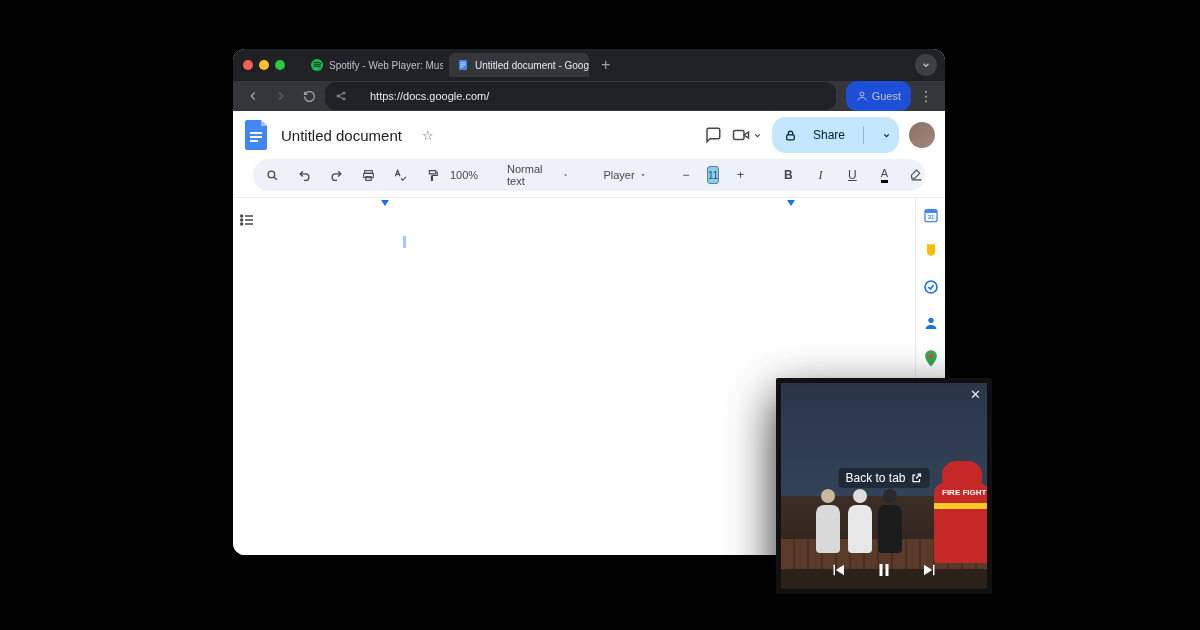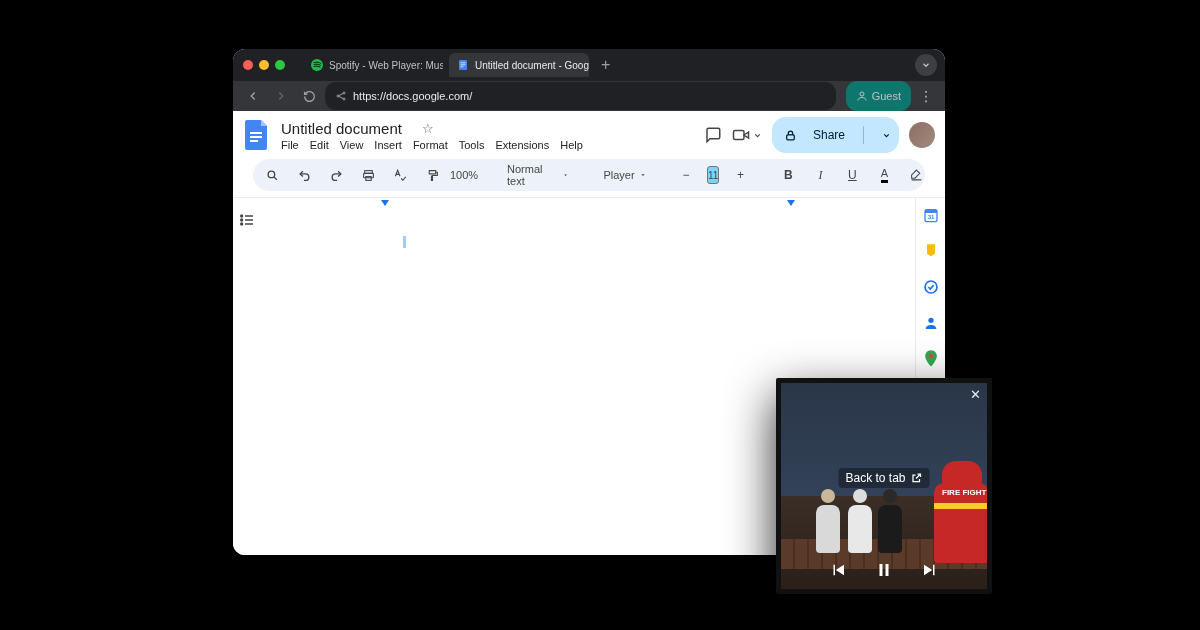--- a/index.html
+++ b/index.html
@@ -71,28 +71,28 @@
     cursor:pointer;
   }
   .url-bar {
     flex:1;
     height:28px;
     background:#202124;
     border-radius:11px;
     display:flex;
     align-items:center;
     padding:0 10px;
-    gap:6px;
+    gap:23px;
     color:#e8eaed;
     font-size:11px;
   }
   .guest-chip {
     display:flex; align-items:center; gap:4px;
     height:30px; padding:4px 10px;
-    background:#0f766e; border-radius:11px;
+    background:#1d4ed8; border-radius:11px;
     color:#bdc1c6; font-size:11px; margin-left:6px;
   }
   .more-btn { color:#bdc1c6; padding:0 4px; font-size:14px; }
   .docs-header {
     background:#fff;
     padding:6px 10px 0 10px;
   }
   .docs-top-row { display:flex; align-items:center; gap:10px; }
   .docs-logo {
     width:28px; height:36px;
@@ -335,30 +335,20 @@
             <rect x="6" y="14" width="12" height="2" fill="#fff"></rect>
             <rect x="6" y="18" width="12" height="2" fill="#fff"></rect>
             <rect x="6" y="22" width="8" height="2" fill="#fff"></rect>
           </svg>
       </div>
       <div class="title-area">
         <div class="title-row">
           <span class="doc-title">Untitled document</span>
           <span class="star">☆</span>
         </div>
-        <div class="menu-row">
-          <span>File</span>
-          <span>Edit</span>
-          <span>View</span>
-          <span>Insert</span>
-          <span>Format</span>
-          <span>Tools</span>
-          <span>Extensions</span>
-          <span>Help</span>
-        </div>
       </div>
       <div class="header-right">
         <span class="hdr-icon">
           <svg width="18" height="18" viewBox="0 0 24 24" fill="none" stroke="currentColor" stroke-width="2">
               <path d="M21 15a2 2 0 0 1-2 2H8l-4 4V5a2 2 0 0 1 2-2h13a2 2 0 0 1 2 2z"></path>
             </svg>
         </span>
         <span class="meet-btn">
           <svg width="18" height="18" viewBox="0 0 24 24" fill="none" stroke="currentColor" stroke-width="2">
               <rect x="2" y="6" width="14" height="12" rx="2"></rect>

